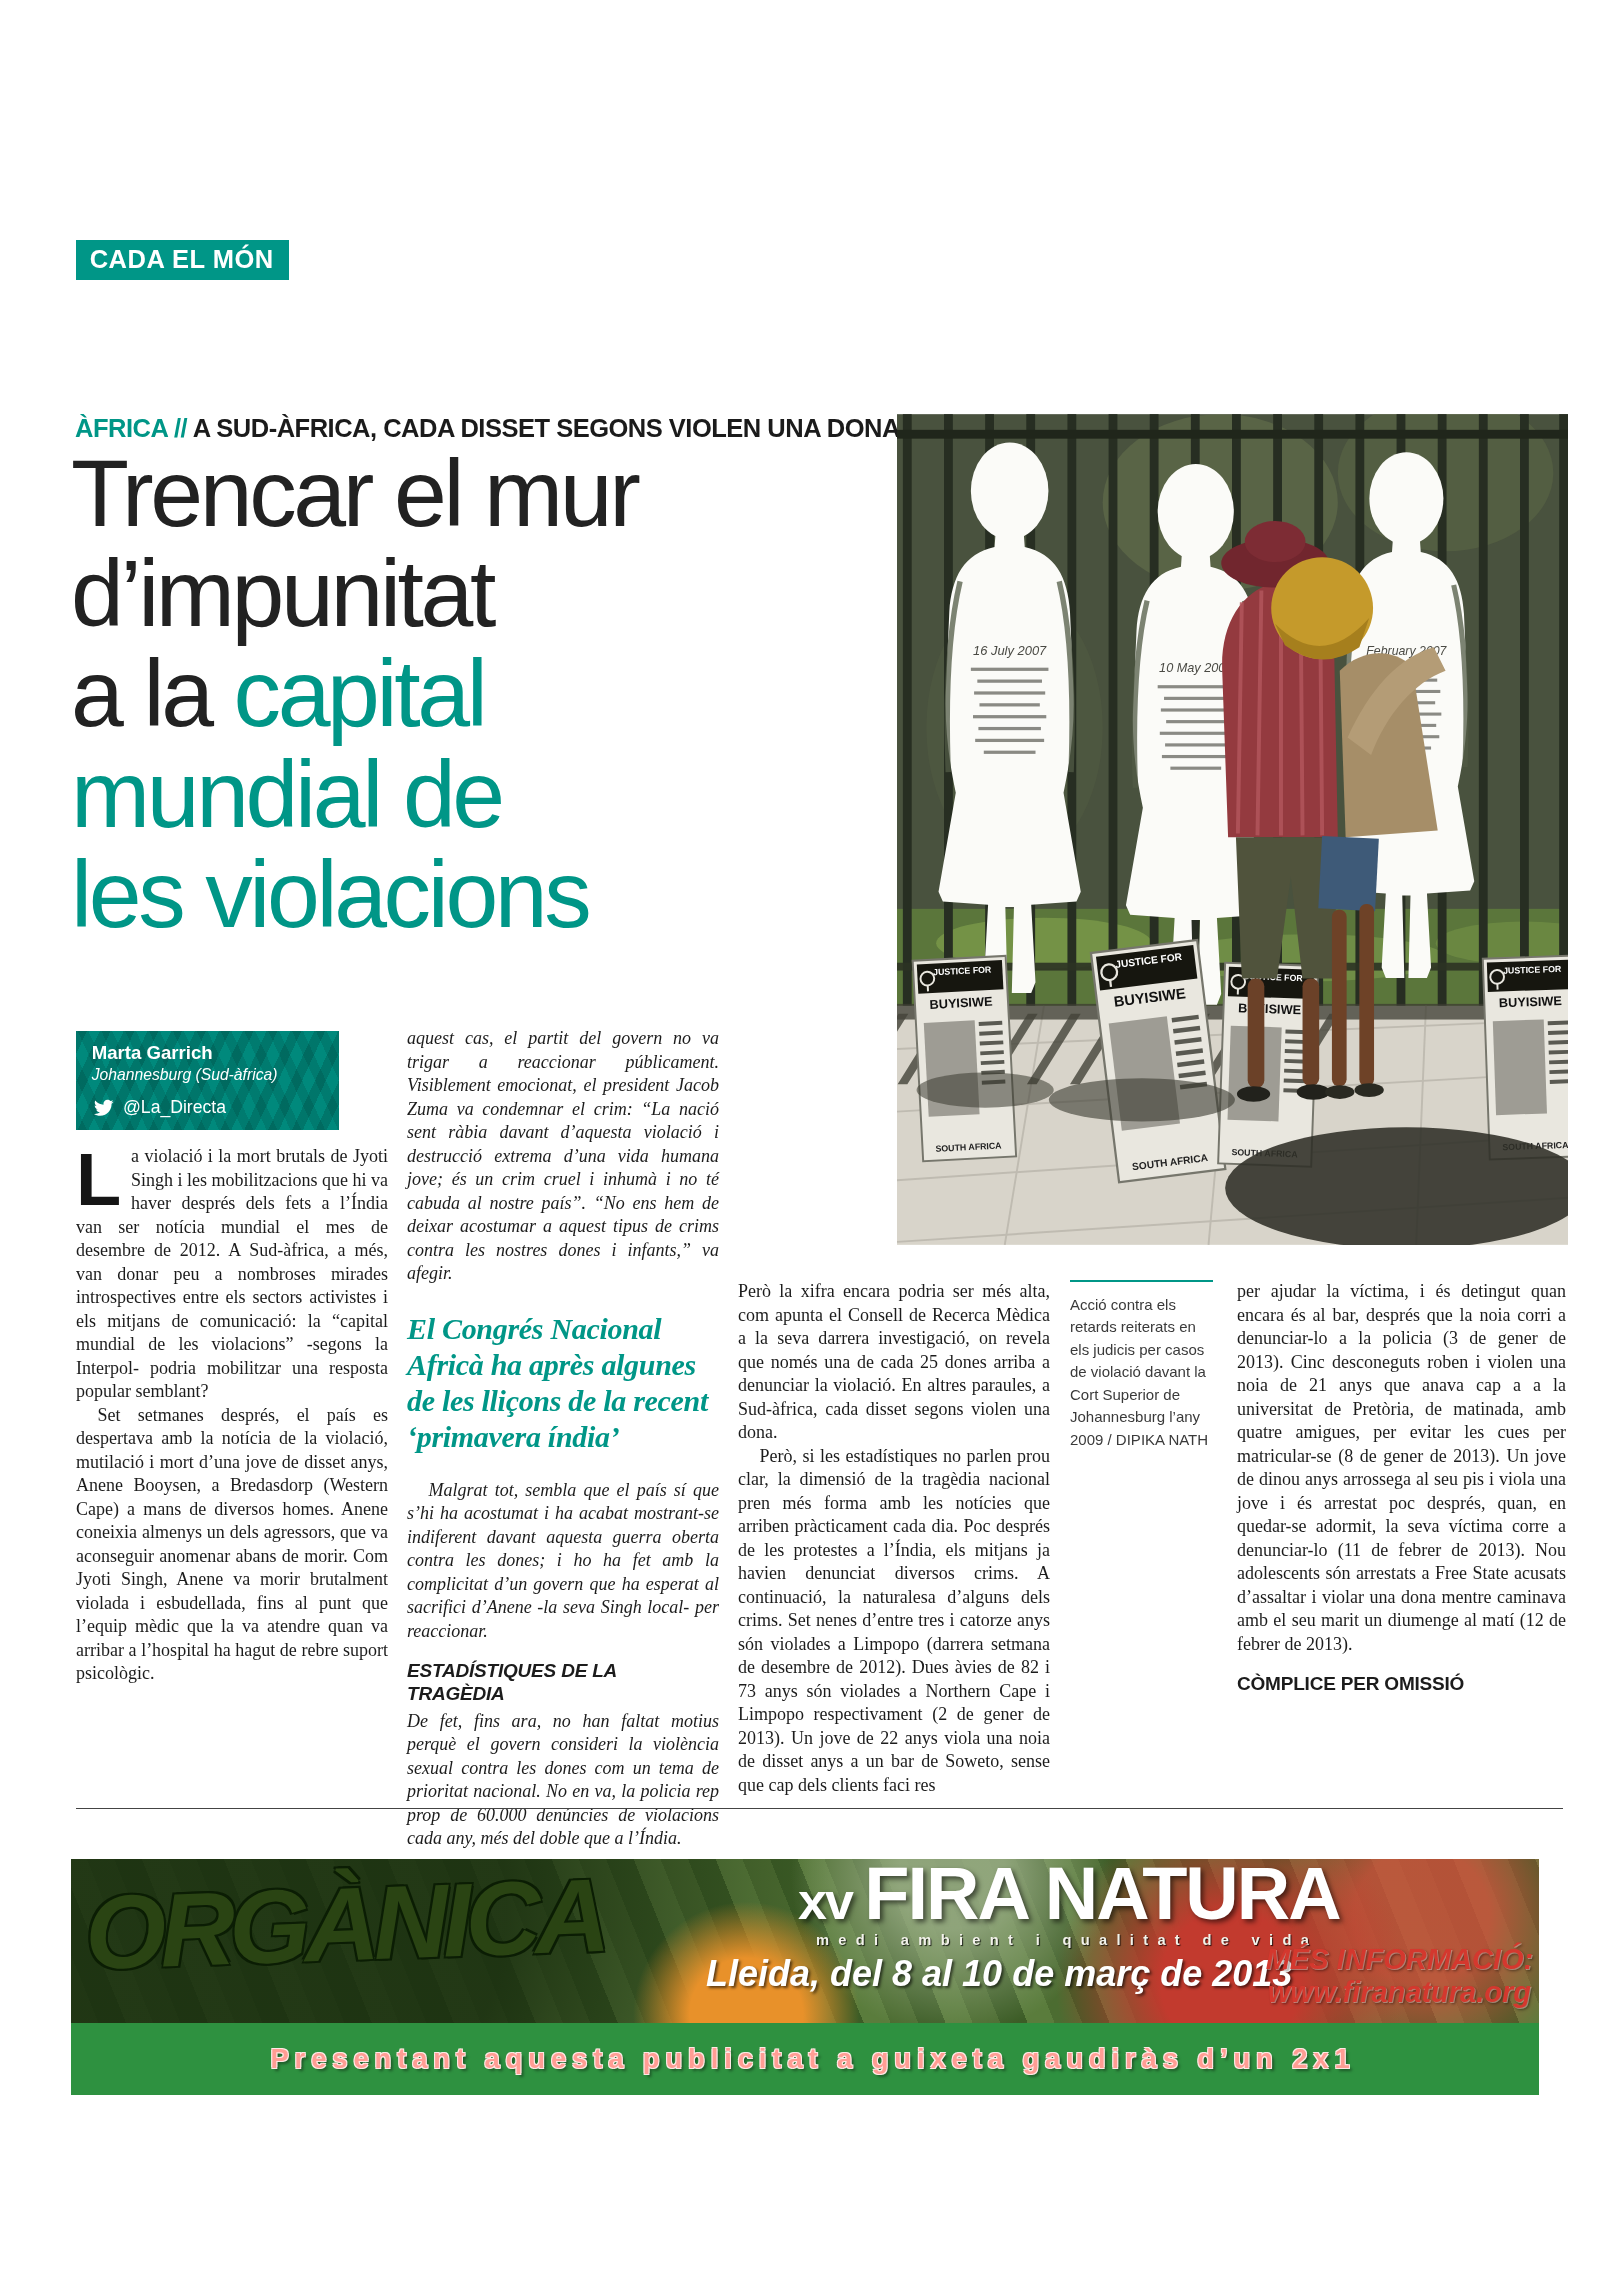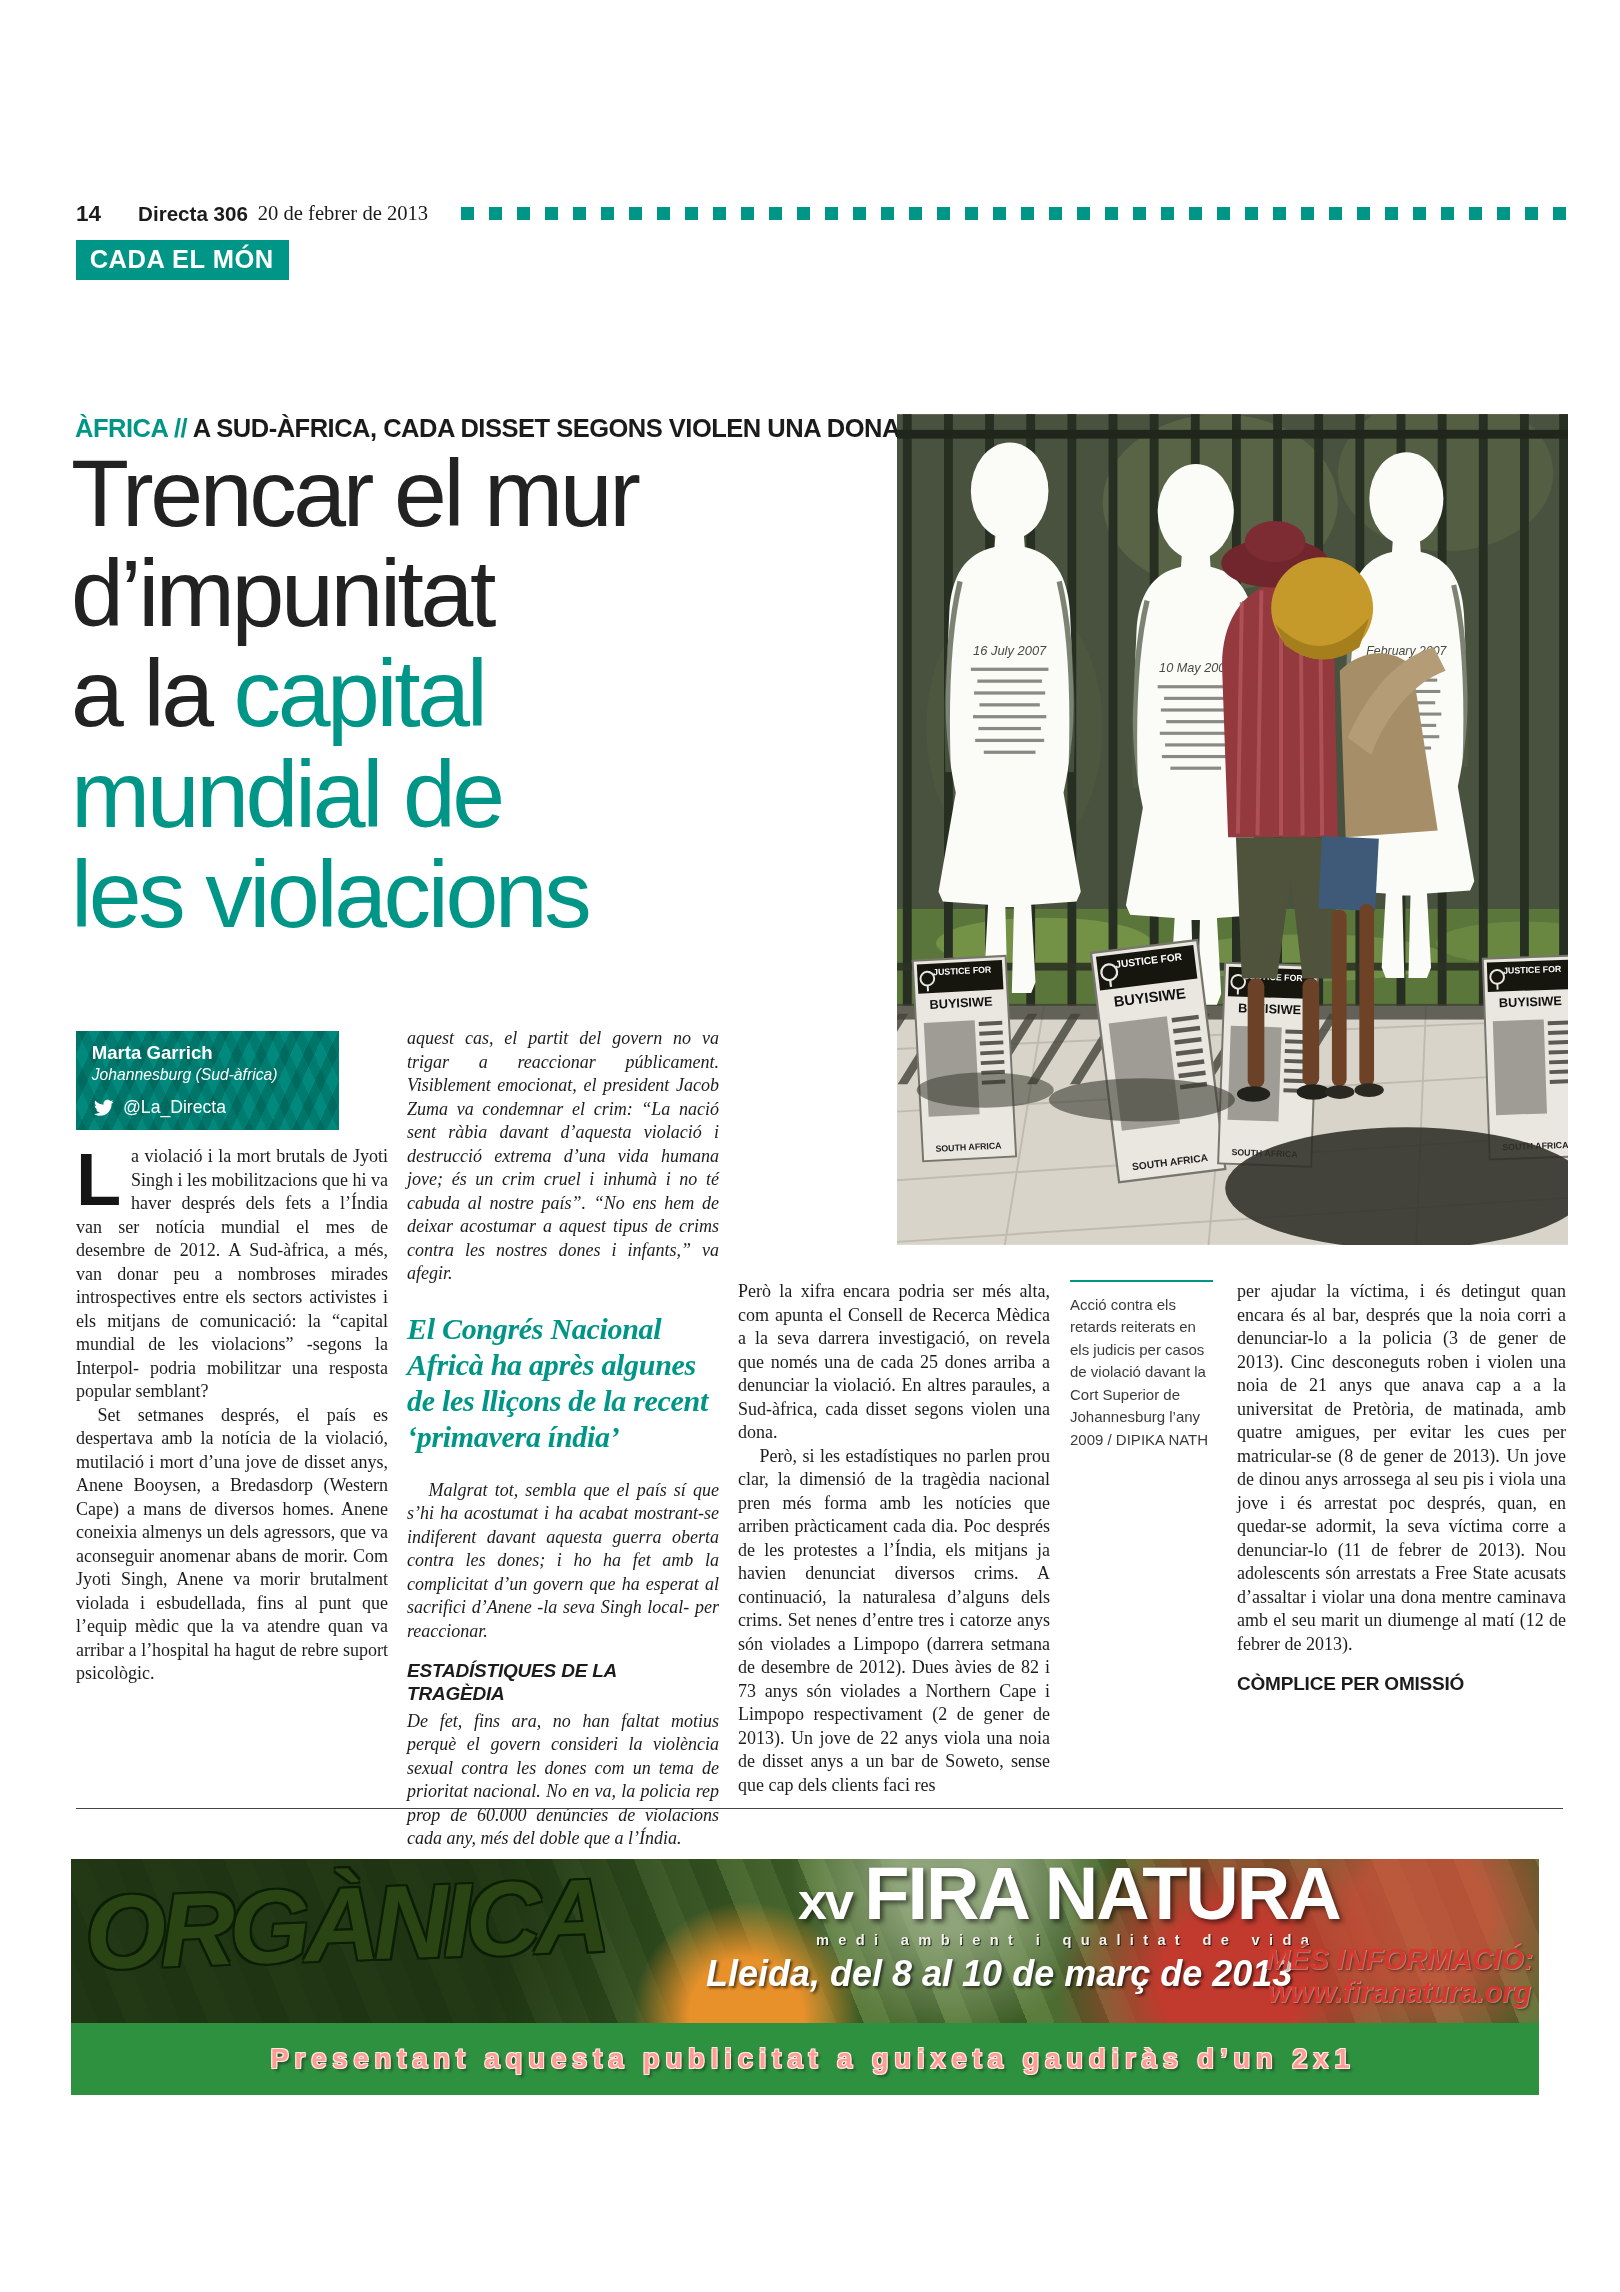--- a/index.html
+++ b/index.html
@@ -88,26 +88,20 @@
   .ad .bar{position:absolute;left:0;right:0;bottom:0;height:72px;background:var(--ad-green);
     display:flex;align-items:center;justify-content:center;}
   .ad .bar .promo{color:#ff9d94;font-weight:800;font-size:27.4px;letter-spacing:5.9px;white-space:nowrap;
     text-shadow:-1px -1px 0 #ffe9e6,1px -1px 0 #ffe9e6,-1px 1px 0 #ffe9e6,1px 1px 0 #ffe9e6,2.9px 2.9px 2.9px rgba(0,0,0,.4);margin-left:16px;}
 </style>
 </head>
 <body>
 
 <div id="page">
 
-  <div class="hdr">
-    <span class="pnum">14</span>
-    <span class="mast">Directa 306</span>
-    <span class="date">20 de febrer de 2013</span>
-    <span class="dots"></span>
-  </div>
   <div class="section-tag">CADA EL MÓN</div>
 
   <div class="kicker">
     <span class="topic">ÀFRICA //</span><span> A SUD-ÀFRICA, CADA DISSET SEGONS VIOLEN UNA DONA</span>
   </div>
 
   <h1 class="headline" style="margin:0;font-weight:400;">
     <span>Trencar el mur</span><br>
     <span>d’impunitat</span><br>
     <span>a la </span><span class="teal">capital</span><br>

